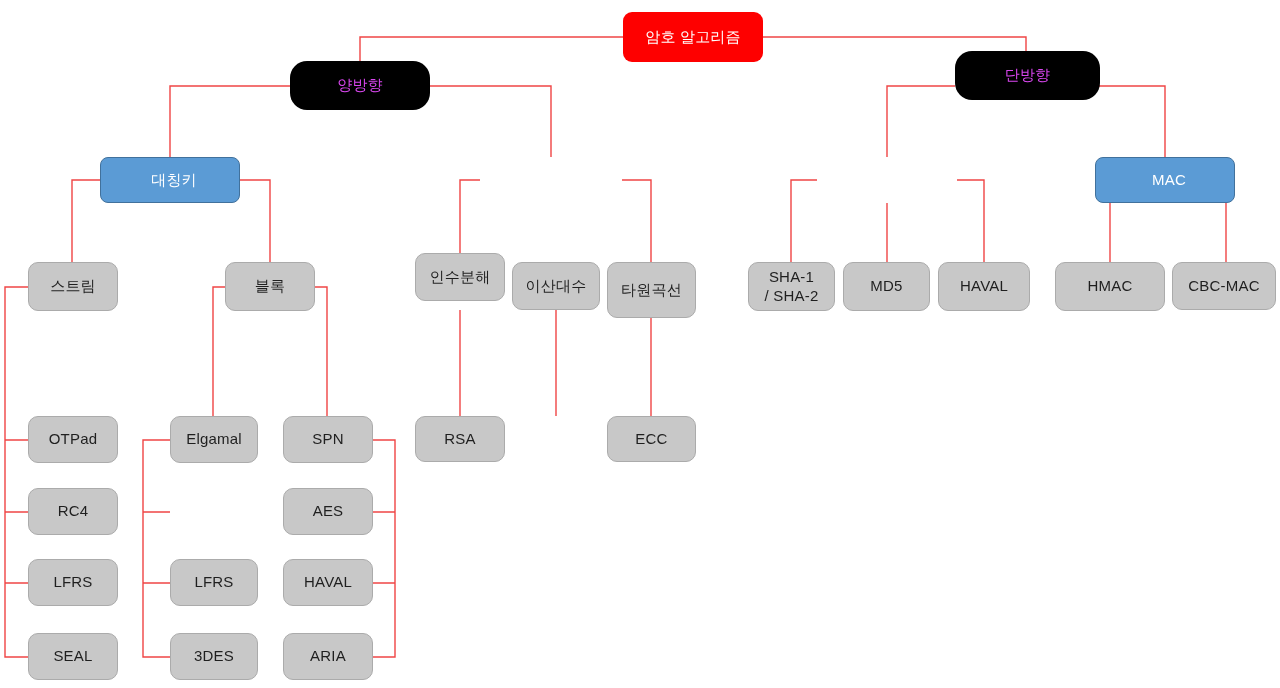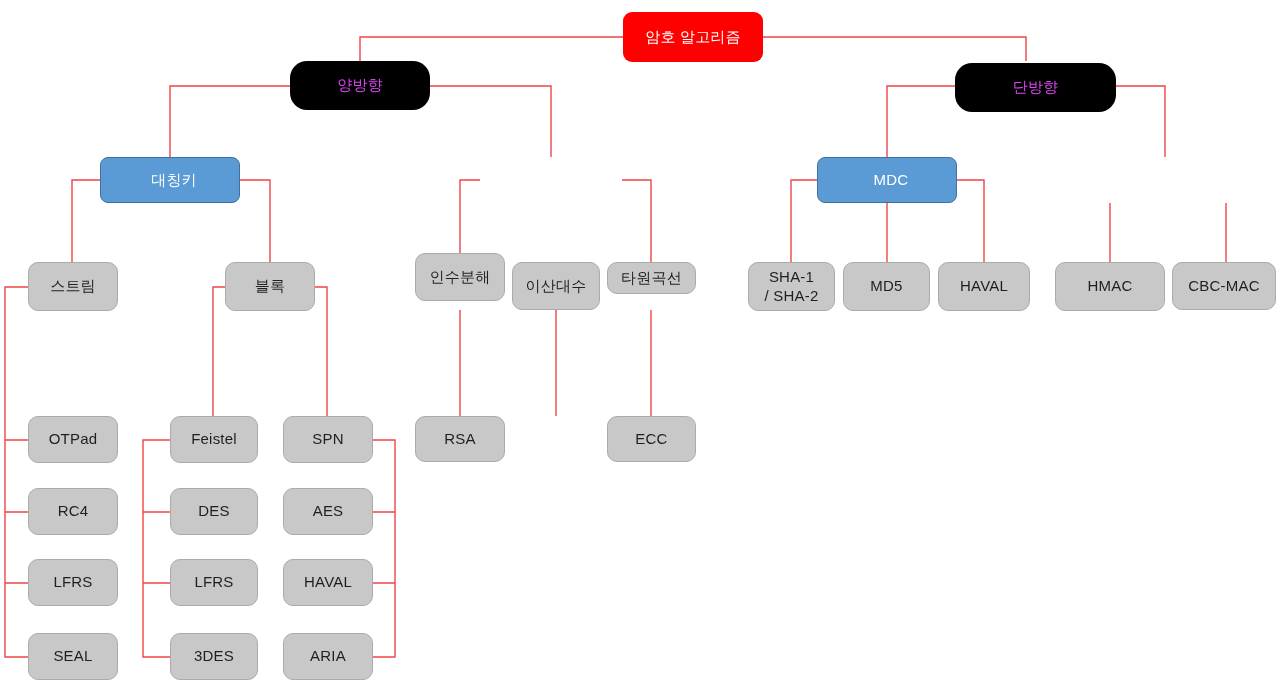--- a/index.html
+++ b/index.html
@@ -51,45 +51,45 @@
     <path class="connector" d="M651 310 V416"></path>
   </svg>
 
   <div class="node root" style="left:623px;top:12px;width:140px;height:50px">
       <span>암호 알고리즘</span>
     </div>
 
   <div class="node dir" style="left:290px;top:61px;width:140px;height:49px">
       <span>양방향</span>
     </div>
-  <div class="node dir" style="left:955px;top:63px;width:161px;height:49px">
+  <div class="node dir" style="left:955px;top:51px;width:145px;height:49px">
       <span>단방향</span>
     </div>
 
   <div class="node cat" style="left:100px;top:157px;width:140px;height:46px">
       <span>대칭키</span>
     </div>
-  <div class="node cat" style="left:817px;top:157px;width:140px;height:46px">
-      <span>MDC</span>
+  <div class="node cat" style="left:1095px;top:157px;width:140px;height:46px">
+      <span>MAC</span>
     </div>
 
   <div class="node item" style="left:28px;top:262px;width:90px;height:49px">
       <span>스트림</span>
     </div>
   <div class="node item" style="left:225px;top:262px;width:90px;height:49px">
       <span>블록</span>
     </div>
 
   <div class="node item" style="left:415px;top:253px;width:90px;height:48px">
       <span>인수분해</span>
     </div>
   <div class="node item" style="left:512px;top:262px;width:88px;height:48px">
       <span>이산대수</span>
     </div>
-  <div class="node item" style="left:607px;top:262px;width:89px;height:32px">
+  <div class="node item" style="left:607px;top:262px;width:89px;height:56px">
       <span>타원곡선</span>
     </div>
 
   <div class="node item pre" style="left:748px;top:262px;width:87px;height:49px"><span class="pre">SHA-1
 / SHA-2</span></div>
   <div class="node item" style="left:843px;top:262px;width:87px;height:49px">
       <span>MD5</span>
     </div>
   <div class="node item" style="left:938px;top:262px;width:92px;height:49px">
       <span>HAVAL</span>
@@ -109,24 +109,21 @@
       <span>RC4</span>
     </div>
   <div class="node item" style="left:28px;top:559px;width:90px;height:47px">
       <span>LFRS</span>
     </div>
   <div class="node item" style="left:28px;top:633px;width:90px;height:47px">
       <span>SEAL</span>
     </div>
 
   <div class="node item" style="left:170px;top:416px;width:88px;height:47px">
-      <span>Feistel</span>
-    </div>
-  <div class="node item" style="left:170px;top:488px;width:88px;height:47px">
-      <span>DES</span>
+      <span>Elgamal</span>
     </div>
   <div class="node item" style="left:170px;top:559px;width:88px;height:47px">
       <span>LFRS</span>
     </div>
   <div class="node item" style="left:170px;top:633px;width:88px;height:47px">
       <span>3DES</span>
     </div>
 
   <div class="node item" style="left:283px;top:416px;width:90px;height:47px">
       <span>SPN</span>

